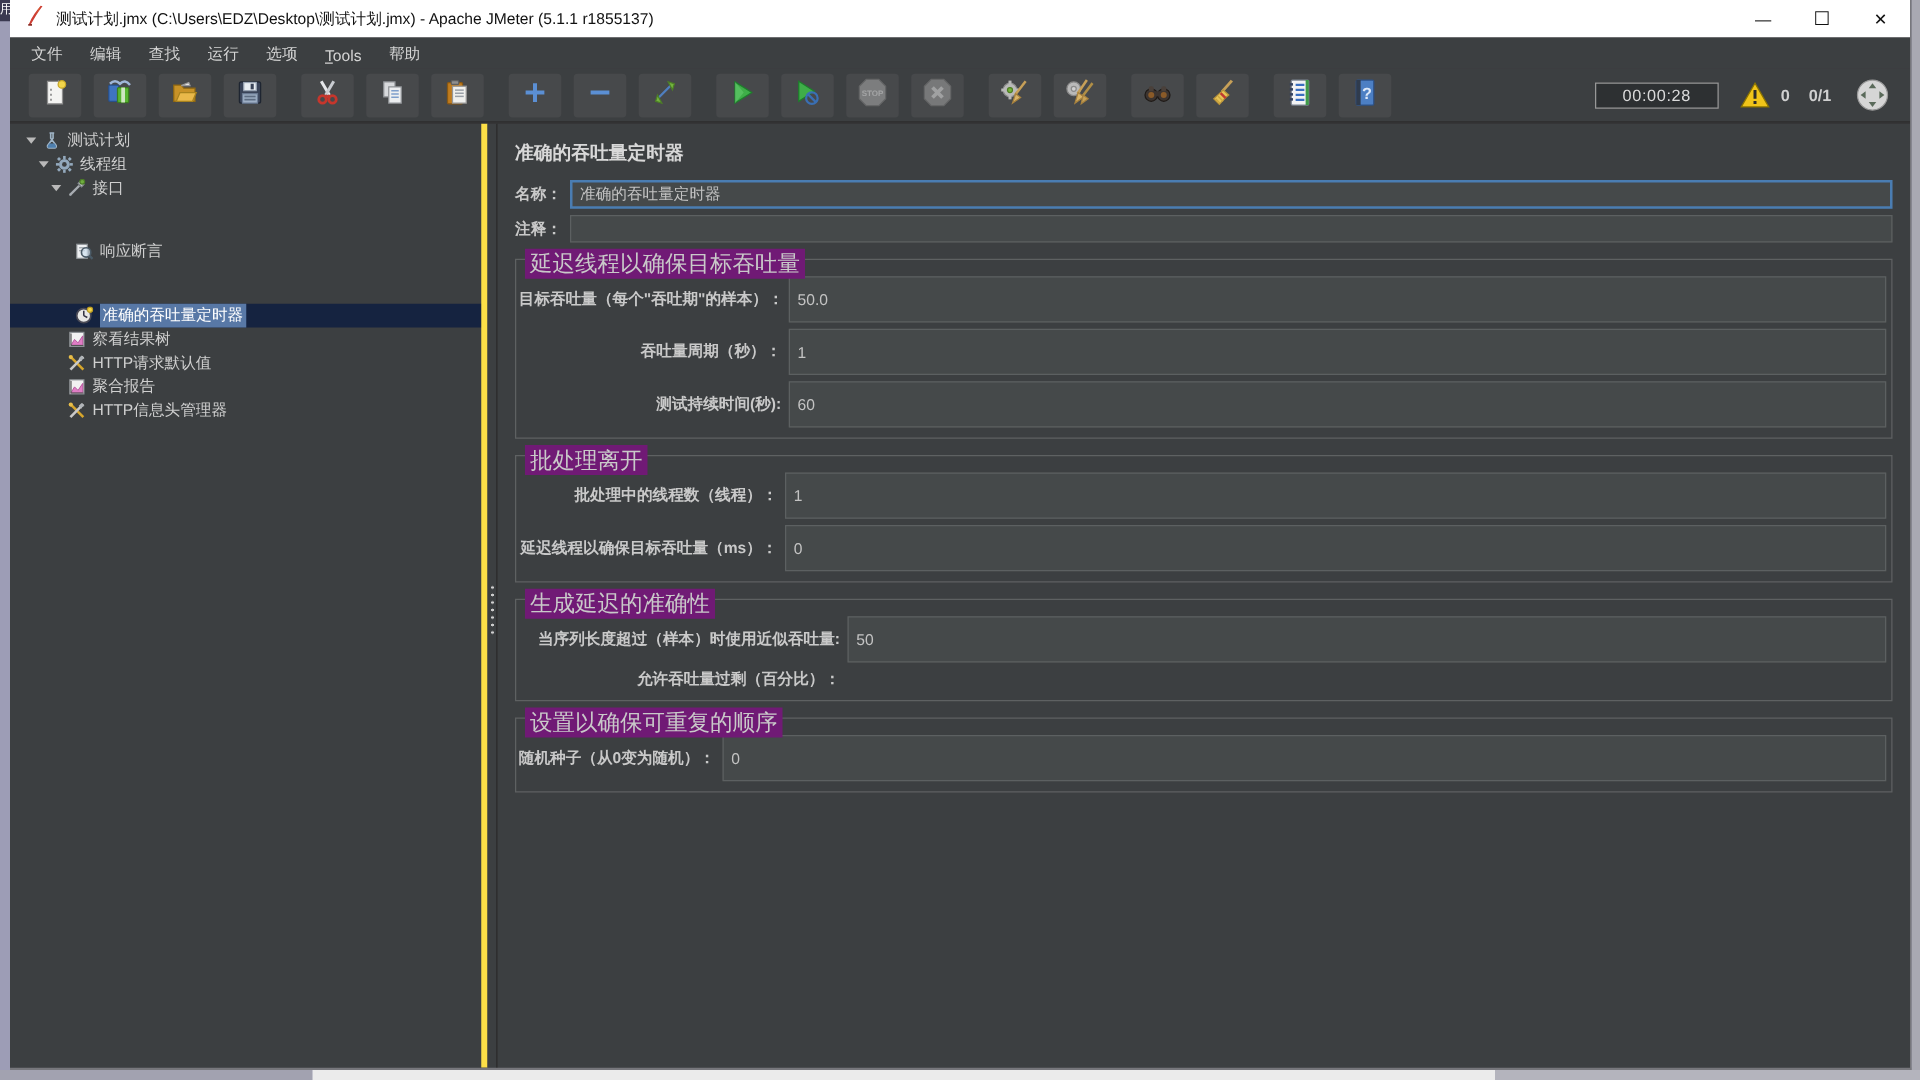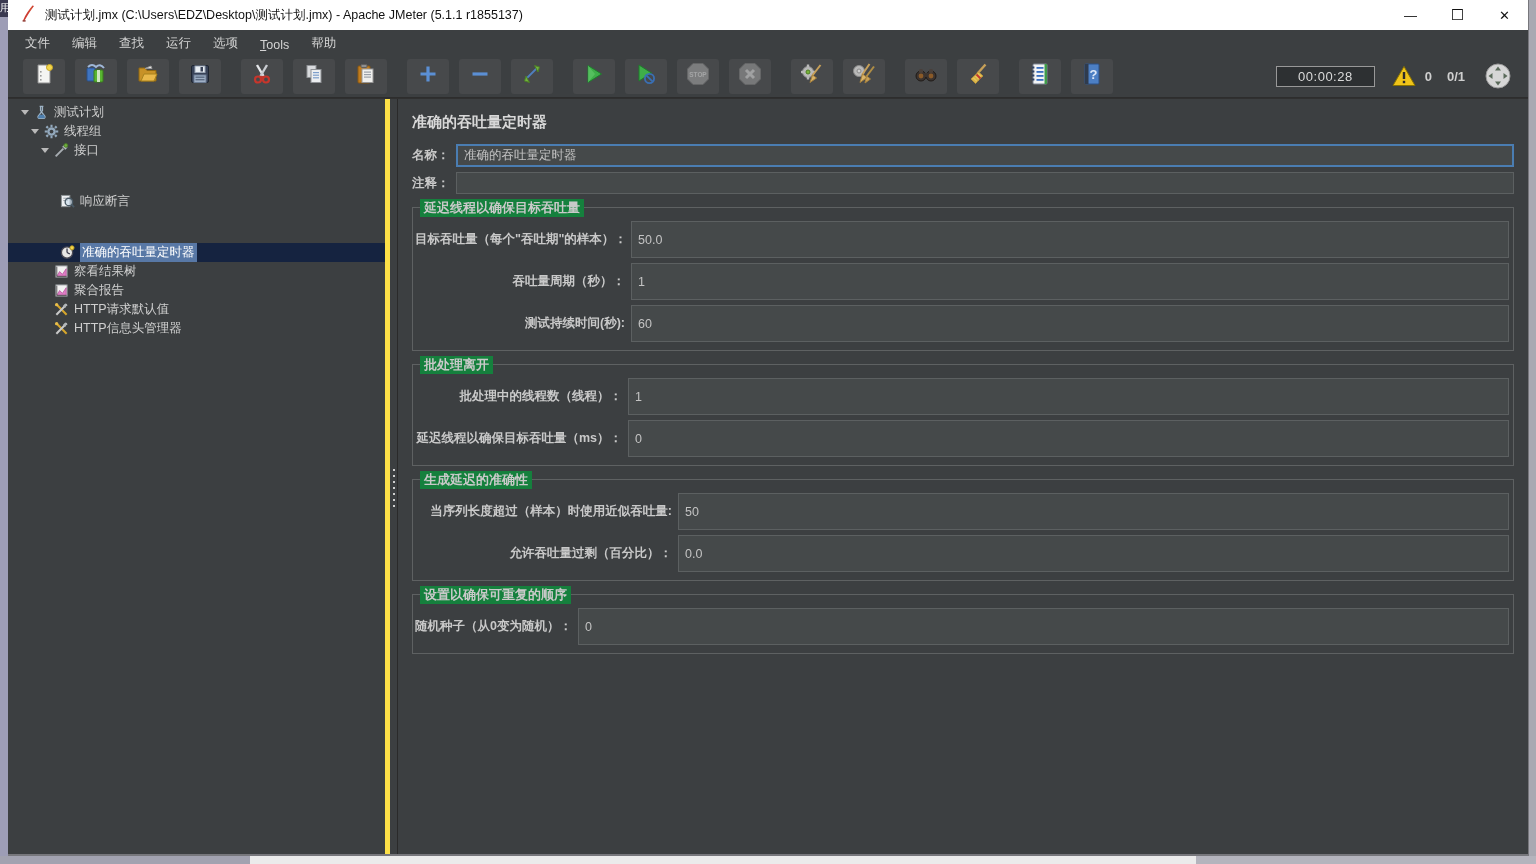--- a/index.html
+++ b/index.html
@@ -71,22 +71,22 @@
   
   .panel-title { margin-top:14px; margin-bottom:12px; font-size:15px; font-weight:bold; color:#d8d8d8; }
   .frow { display:flex; align-items:center; margin-bottom:5px; }
   .flabel { width:44px; flex:none; font-size:12.5px; font-weight:bold; color:#c9c9c9; }
   input.txt { height:22px; background:#45494a; border:1px solid #5c6061; color:#c3c3c3;
     font-size:12.5px; padding:0 6px; font-family:"Liberation Sans", sans-serif; width:100%; }
   input.txt.focused { border:2px solid #4a7db2; height:23px; }
   .frow input { flex:1; }
 
   .section { position:relative; border:1px solid #5e6162; margin-top:13px; padding:13px 4px 4px 2px; }
-  .section-title { position:absolute; top:-9px; left:7px; background:#15803d; padding:0 4px;
-    font-size:13px; font-weight:bold; color:#c9c9c9; white-space:nowrap; }
+  .section-title { position:absolute; top:-9px; left:7px; background:#701a75; padding:0 4px;
+    font-size:18px; font-weight:normal; color:#c9c9c9; white-space:nowrap; }
   .srow { display:flex; align-items:center; margin-bottom:5px; }
   .srow:last-child { margin-bottom:4px; }
   .slabel { flex:none; text-align:right; font-size:12.5px; font-weight:bold; color:#c9c9c9;
     padding-right:6px; white-space:nowrap; }
   .sec1 .slabel { width:216px; } .sec2 .slabel { width:213px; }
   .sec3 .slabel { width:263px; } .sec4 .slabel { width:163px; }
   .srow input { flex:1; height:37px; }
 </style>
 </head>
 <body>
@@ -419,39 +419,39 @@
           <svg width="15" height="15" viewBox="0 0 16 16">
             <rect x="2" y="2" width="12" height="12" fill="#f2f2f2" stroke="#8d9296"></rect>
             <path d="M3 13 L6 8 L9 11 L13 5 L13 13 Z" fill="#e07ec5" stroke="#b3539b" stroke-width=".8"></path>
             <path d="M3 13.2 H13.5 M3 13.2 V3" stroke="#555" stroke-width="1"></path>
           </svg>
           <span class="tlabel">察看结果树</span>
         </div>
 
         <div class="trow p2leaf">
           <svg width="15" height="15" viewBox="0 0 16 16">
-            <rect x="2" y="2" width="12" height="12" fill="#f2f2f2" stroke="#8d9296"></rect>
-            <path d="M3 13 L6 8 L9 11 L13 5 L13 13 Z" fill="#e07ec5" stroke="#b3539b" stroke-width=".8"></path>
-            <path d="M3 13.2 H13.5 M3 13.2 V3" stroke="#555" stroke-width="1"></path>
-          </svg>
-          <span class="tlabel">聚合报告</span>
-        </div>
-
-        <div class="trow p2leaf">
-          <svg width="15" height="15" viewBox="0 0 16 16">
             <path d="M2.5 2.5 L13.5 13.5" stroke="#d7a62c" stroke-width="2.2"></path>
             <path d="M13.5 2.5 L2.5 13.5" stroke="#c9c9c9" stroke-width="2.2"></path>
             <circle cx="2.8" cy="2.8" r="1.8" fill="#e7bd4a"></circle>
             <path d="M12 1.5 l2.5 2.5 -1.8 .6 -.6 1.8 -2.5 -2.5 z" fill="#b0b4b8"></path>
           </svg>
           <span class="tlabel">HTTP请求默认值</span>
         </div>
 
         <div class="trow p2leaf">
           <svg width="15" height="15" viewBox="0 0 16 16">
+            <rect x="2" y="2" width="12" height="12" fill="#f2f2f2" stroke="#8d9296"></rect>
+            <path d="M3 13 L6 8 L9 11 L13 5 L13 13 Z" fill="#e07ec5" stroke="#b3539b" stroke-width=".8"></path>
+            <path d="M3 13.2 H13.5 M3 13.2 V3" stroke="#555" stroke-width="1"></path>
+          </svg>
+          <span class="tlabel">聚合报告</span>
+        </div>
+
+        <div class="trow p2leaf">
+          <svg width="15" height="15" viewBox="0 0 16 16">
             <path d="M2.5 2.5 L13.5 13.5" stroke="#d7a62c" stroke-width="2.2"></path>
             <path d="M13.5 2.5 L2.5 13.5" stroke="#c9c9c9" stroke-width="2.2"></path>
             <circle cx="2.8" cy="2.8" r="1.8" fill="#e7bd4a"></circle>
             <path d="M12 1.5 l2.5 2.5 -1.8 .6 -.6 1.8 -2.5 -2.5 z" fill="#b0b4b8"></path>
           </svg>
           <span class="tlabel">HTTP信息头管理器</span>
         </div>
       </div>
 
       <div class="divider">
@@ -500,21 +500,20 @@
         </div>
 
         <div class="section sec3">
           <span class="section-title">生成延迟的准确性</span>
           <div class="srow">
             <span class="slabel">当序列长度超过（样本）时使用近似吞吐量:</span>
             <input class="txt" type="text" value="50" style="">
           </div>
           <div class="srow">
             <span class="slabel">允许吞吐量过剩（百分比）：</span>
-            <input class="txt" type="text" value="0.0" style="">
           </div>
         </div>
 
         <div class="section sec4">
           <span class="section-title">设置以确保可重复的顺序</span>
           <div class="srow">
             <span class="slabel">随机种子（从0变为随机）：</span>
             <input class="txt" type="text" value="0" style="">
           </div>
         </div>

